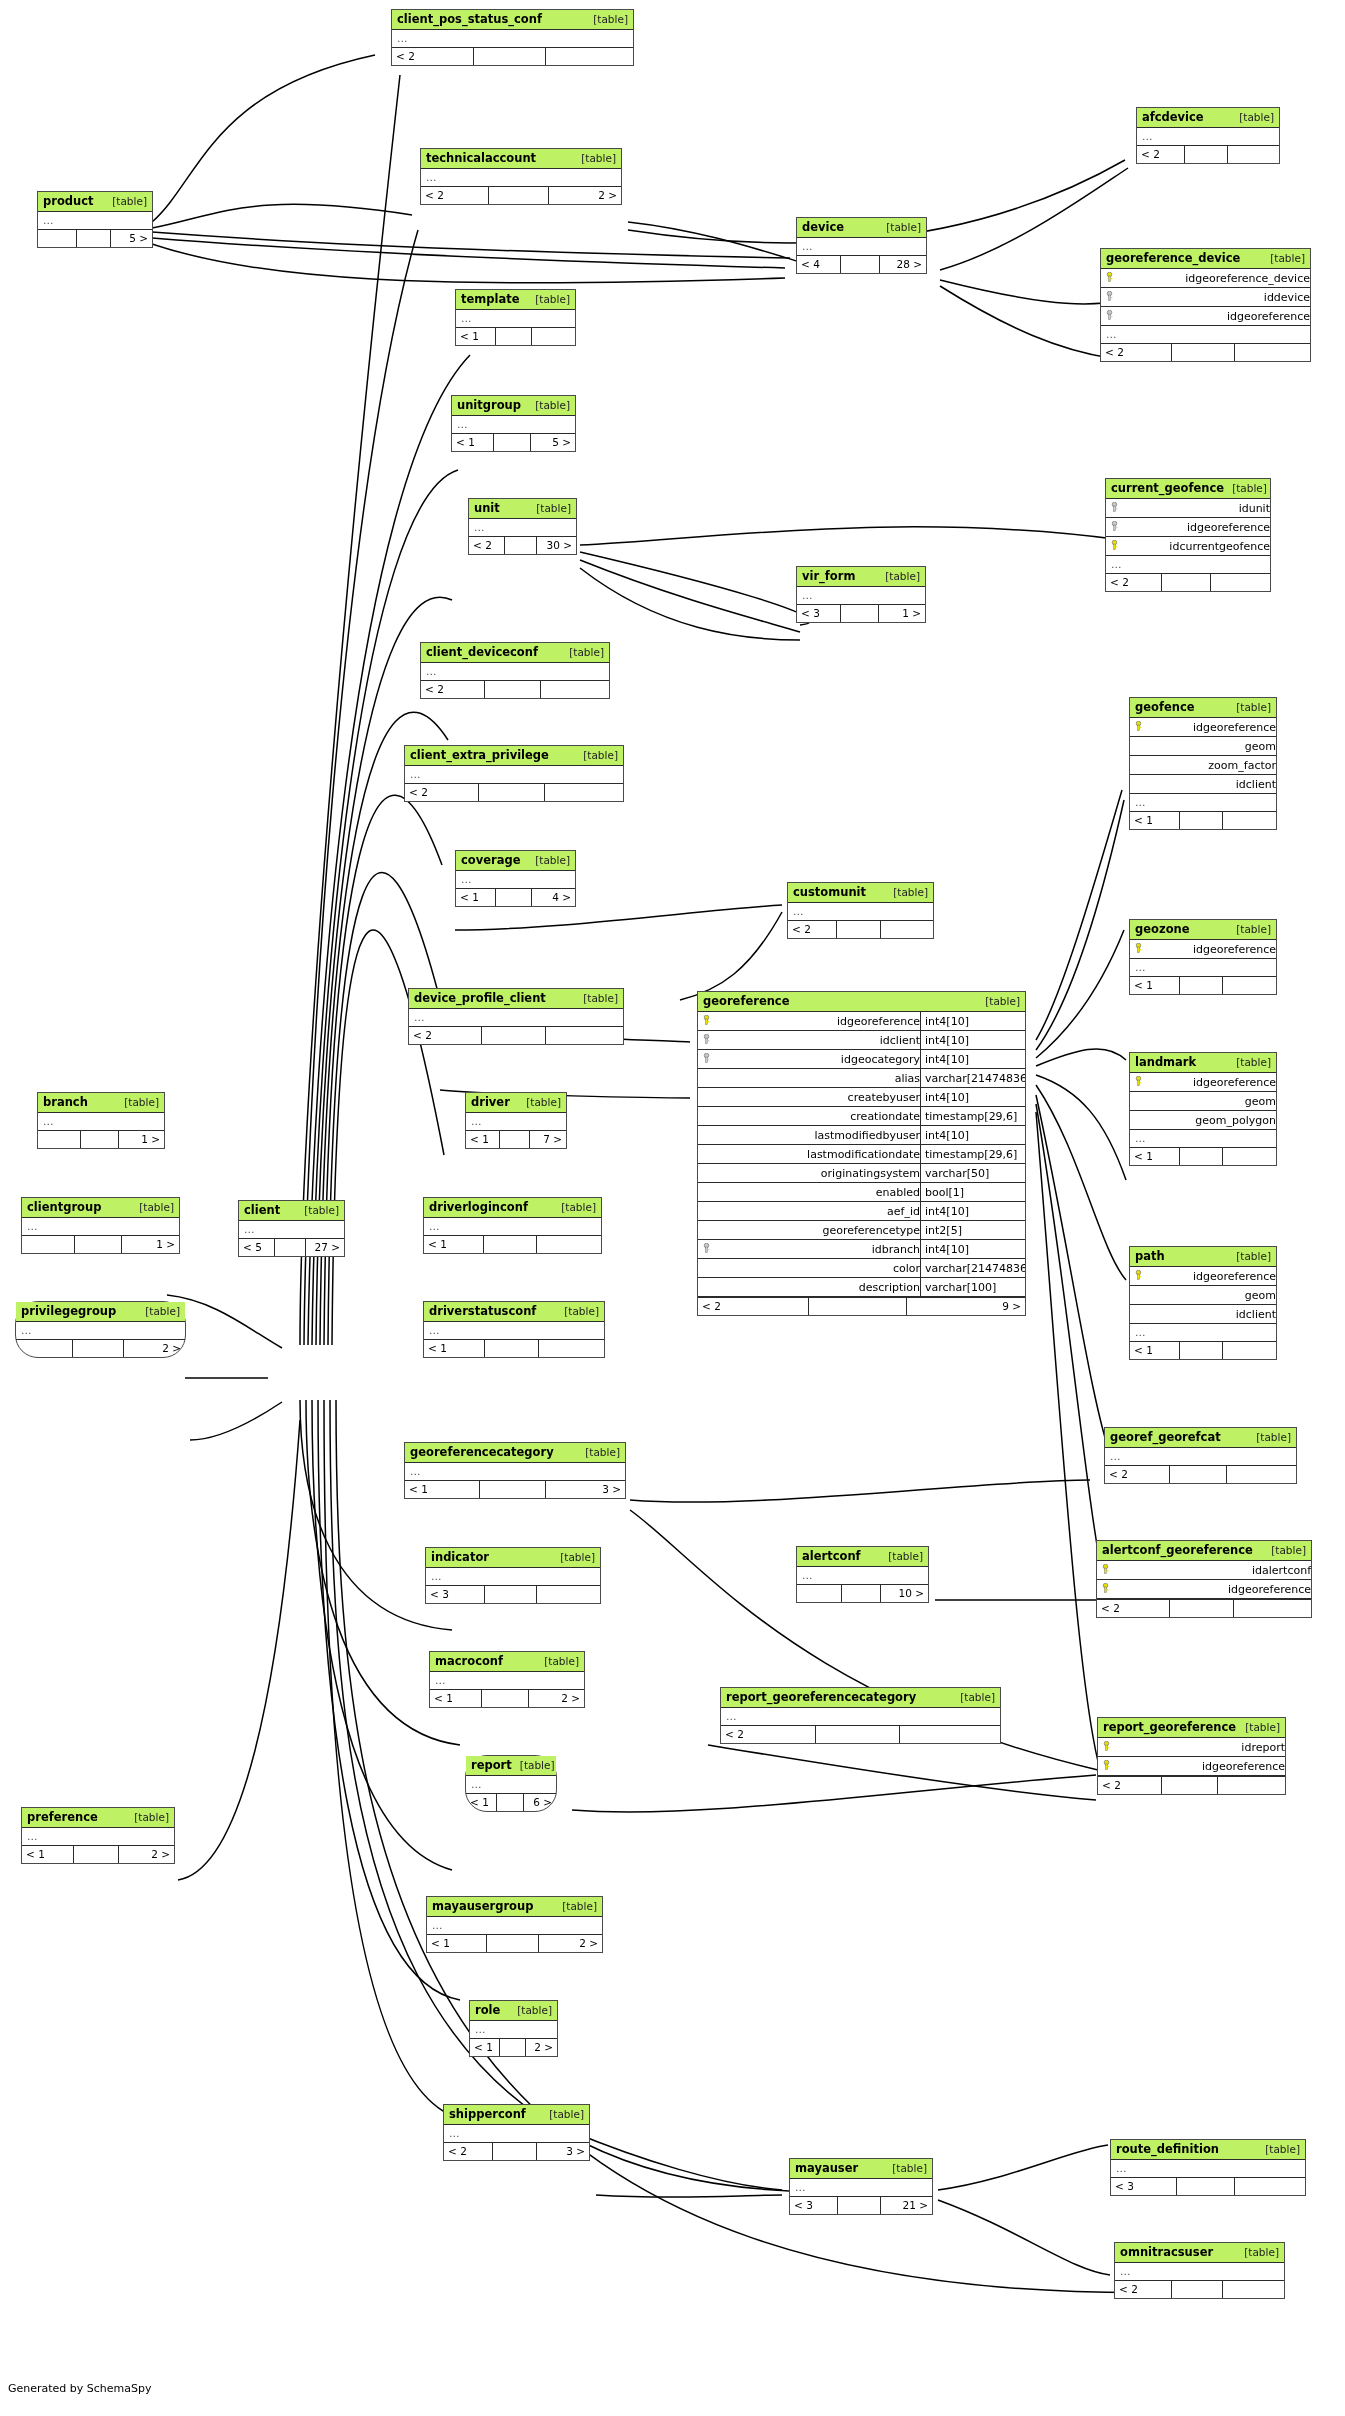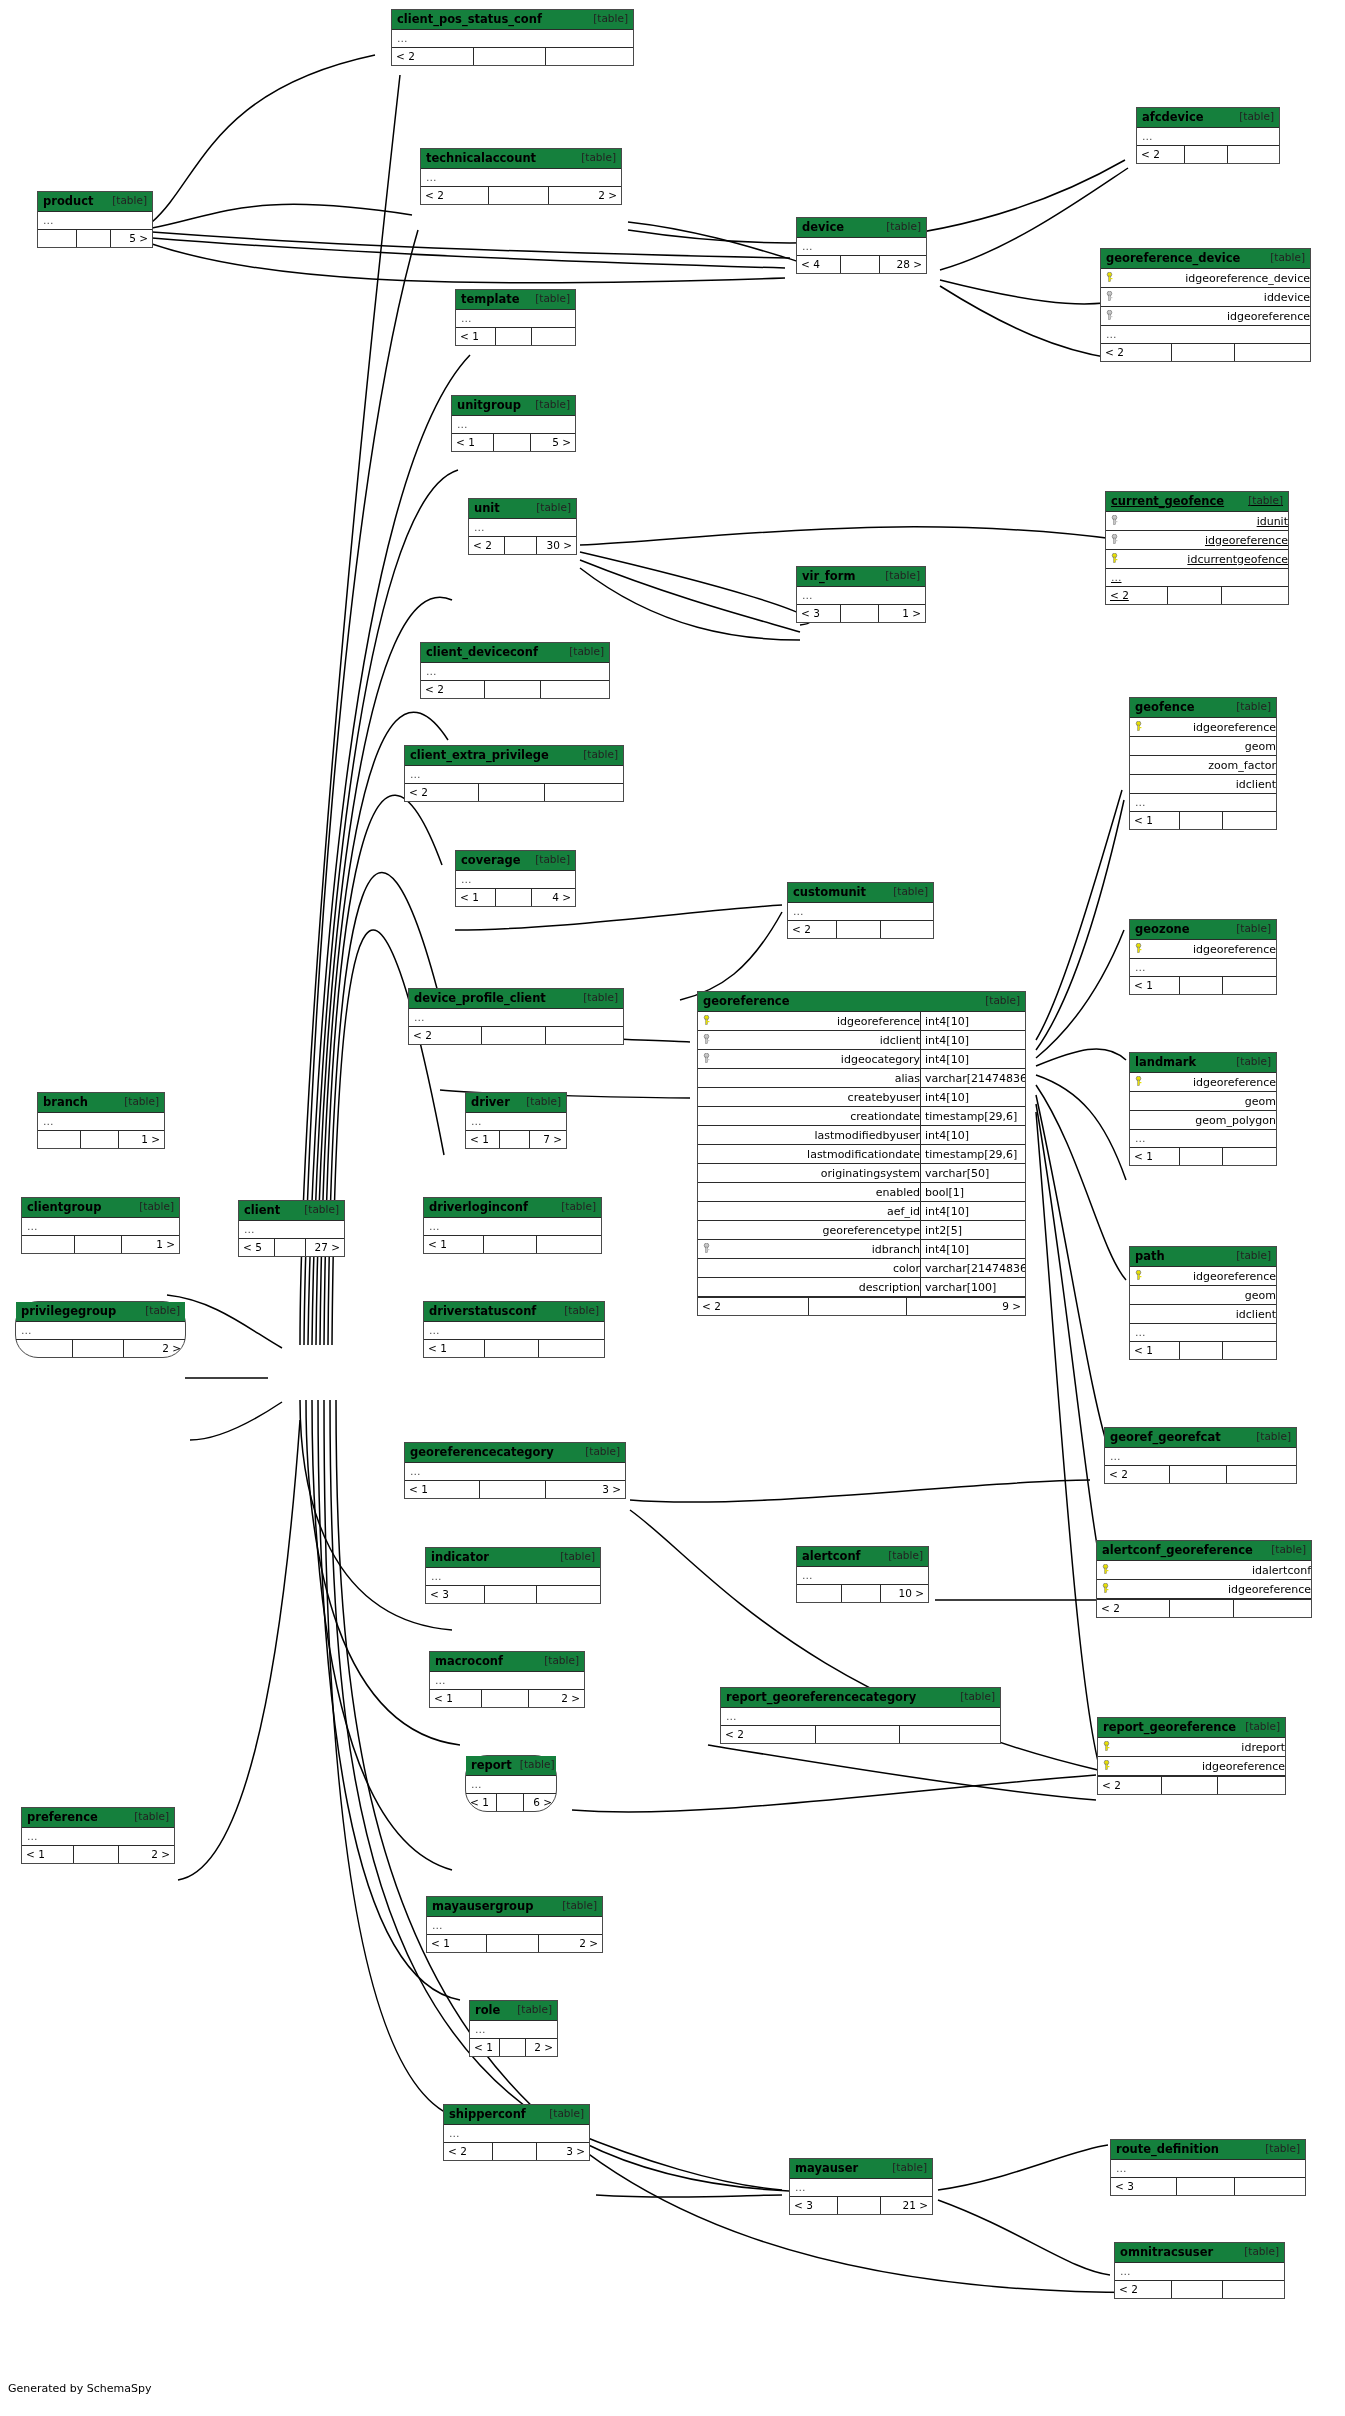--- a/index.html
+++ b/index.html
@@ -1,22 +1,22 @@
 <!DOCTYPE html>
 <html><head>
 <meta charset="utf-8">
 <style>
   html,body{margin:0;padding:0;background:#ffffff;}
   body{font-family:"DejaVu Sans","Liberation Sans",sans-serif;}
   #canvas{position:relative;width:1345px;height:2416px;background:#fff;overflow:hidden;}
   #wires{position:absolute;left:0;top:0;width:1345px;height:2416px;pointer-events:none;}
 
   .tbl{position:absolute;border:1.5px solid #4a4a4a;background:#fff;box-sizing:border-box;}
-  .tbl .hdr{background:#15803d;border-bottom:1.5px solid #2b2b2b;
-            padding:2px 5px 3px 5px;display:flex;align-items:flex-start;
+  .tbl .hdr{background:#bef264;border-bottom:1.5px solid #2b2b2b;
+            padding:2px 5px 3px 5px;display:flex;align-items:center;
             justify-content:space-between;white-space:nowrap;}
   .tbl .hdr .nm{font-weight:bold;font-size:11.5px;color:#000;letter-spacing:0px;}
   .tbl .hdr .tg{font-size:10.5px;color:#222;font-weight:normal;padding-left:8px;}
   .tbl .row{border-bottom:1px solid #2b2b2b;display:flex;align-items:center;
             font-size:11px;color:#000;height:19px;box-sizing:border-box;text-align:right;}
   .tbl .row:last-of-type{border-bottom:none;}
   .tbl .row .kc{width:17px;flex:0 0 17px;text-align:center;font-size:11px;line-height:1;}
   .tbl .row .cn{flex:1 1 auto;padding-left:3px;overflow:hidden;white-space:nowrap;}
   .tbl .row .ct{flex:0 0 auto;border-left:1px solid #2b2b2b;padding-left:4px;
                 width:100px;white-space:nowrap;overflow:hidden;height:100%;
@@ -233,21 +233,21 @@
         <span class="nm">unitgroup</span>
         <span class="tg">[table]</span>
       </div>
       <div class="ell">...</div>
       <div class="ftr">
         <div class="f1">&lt; 1</div>
         <div class="f2"></div>
         <div class="f3">5 &gt;</div>
       </div>
     </div>
-    <div class="tbl" style="left: 1105px; top: 491px; width: 184px; text-decoration: underline;">
+    <div class="tbl" style="left: 1105px; top: 478px; width: 166px;">
       <div class="hdr">
         <span class="nm">current_geofence</span>
         <span class="tg">[table]</span>
       </div>
       <div class="row">
         <span class="kc"><svg width="9" height="10" viewBox="0 0 9 10">
             <circle cx="4.5" cy="2.5" r="2.3" fill="#c8c8c8" stroke="#777" stroke-width="0.7"></circle>
             <rect x="3.6" y="4" width="1.8" height="5.6" fill="#c8c8c8" stroke="#777" stroke-width="0.5"></rect>
             <rect x="5.4" y="6" width="2" height="1.2" fill="#c8c8c8"></rect>
           </svg></span>

